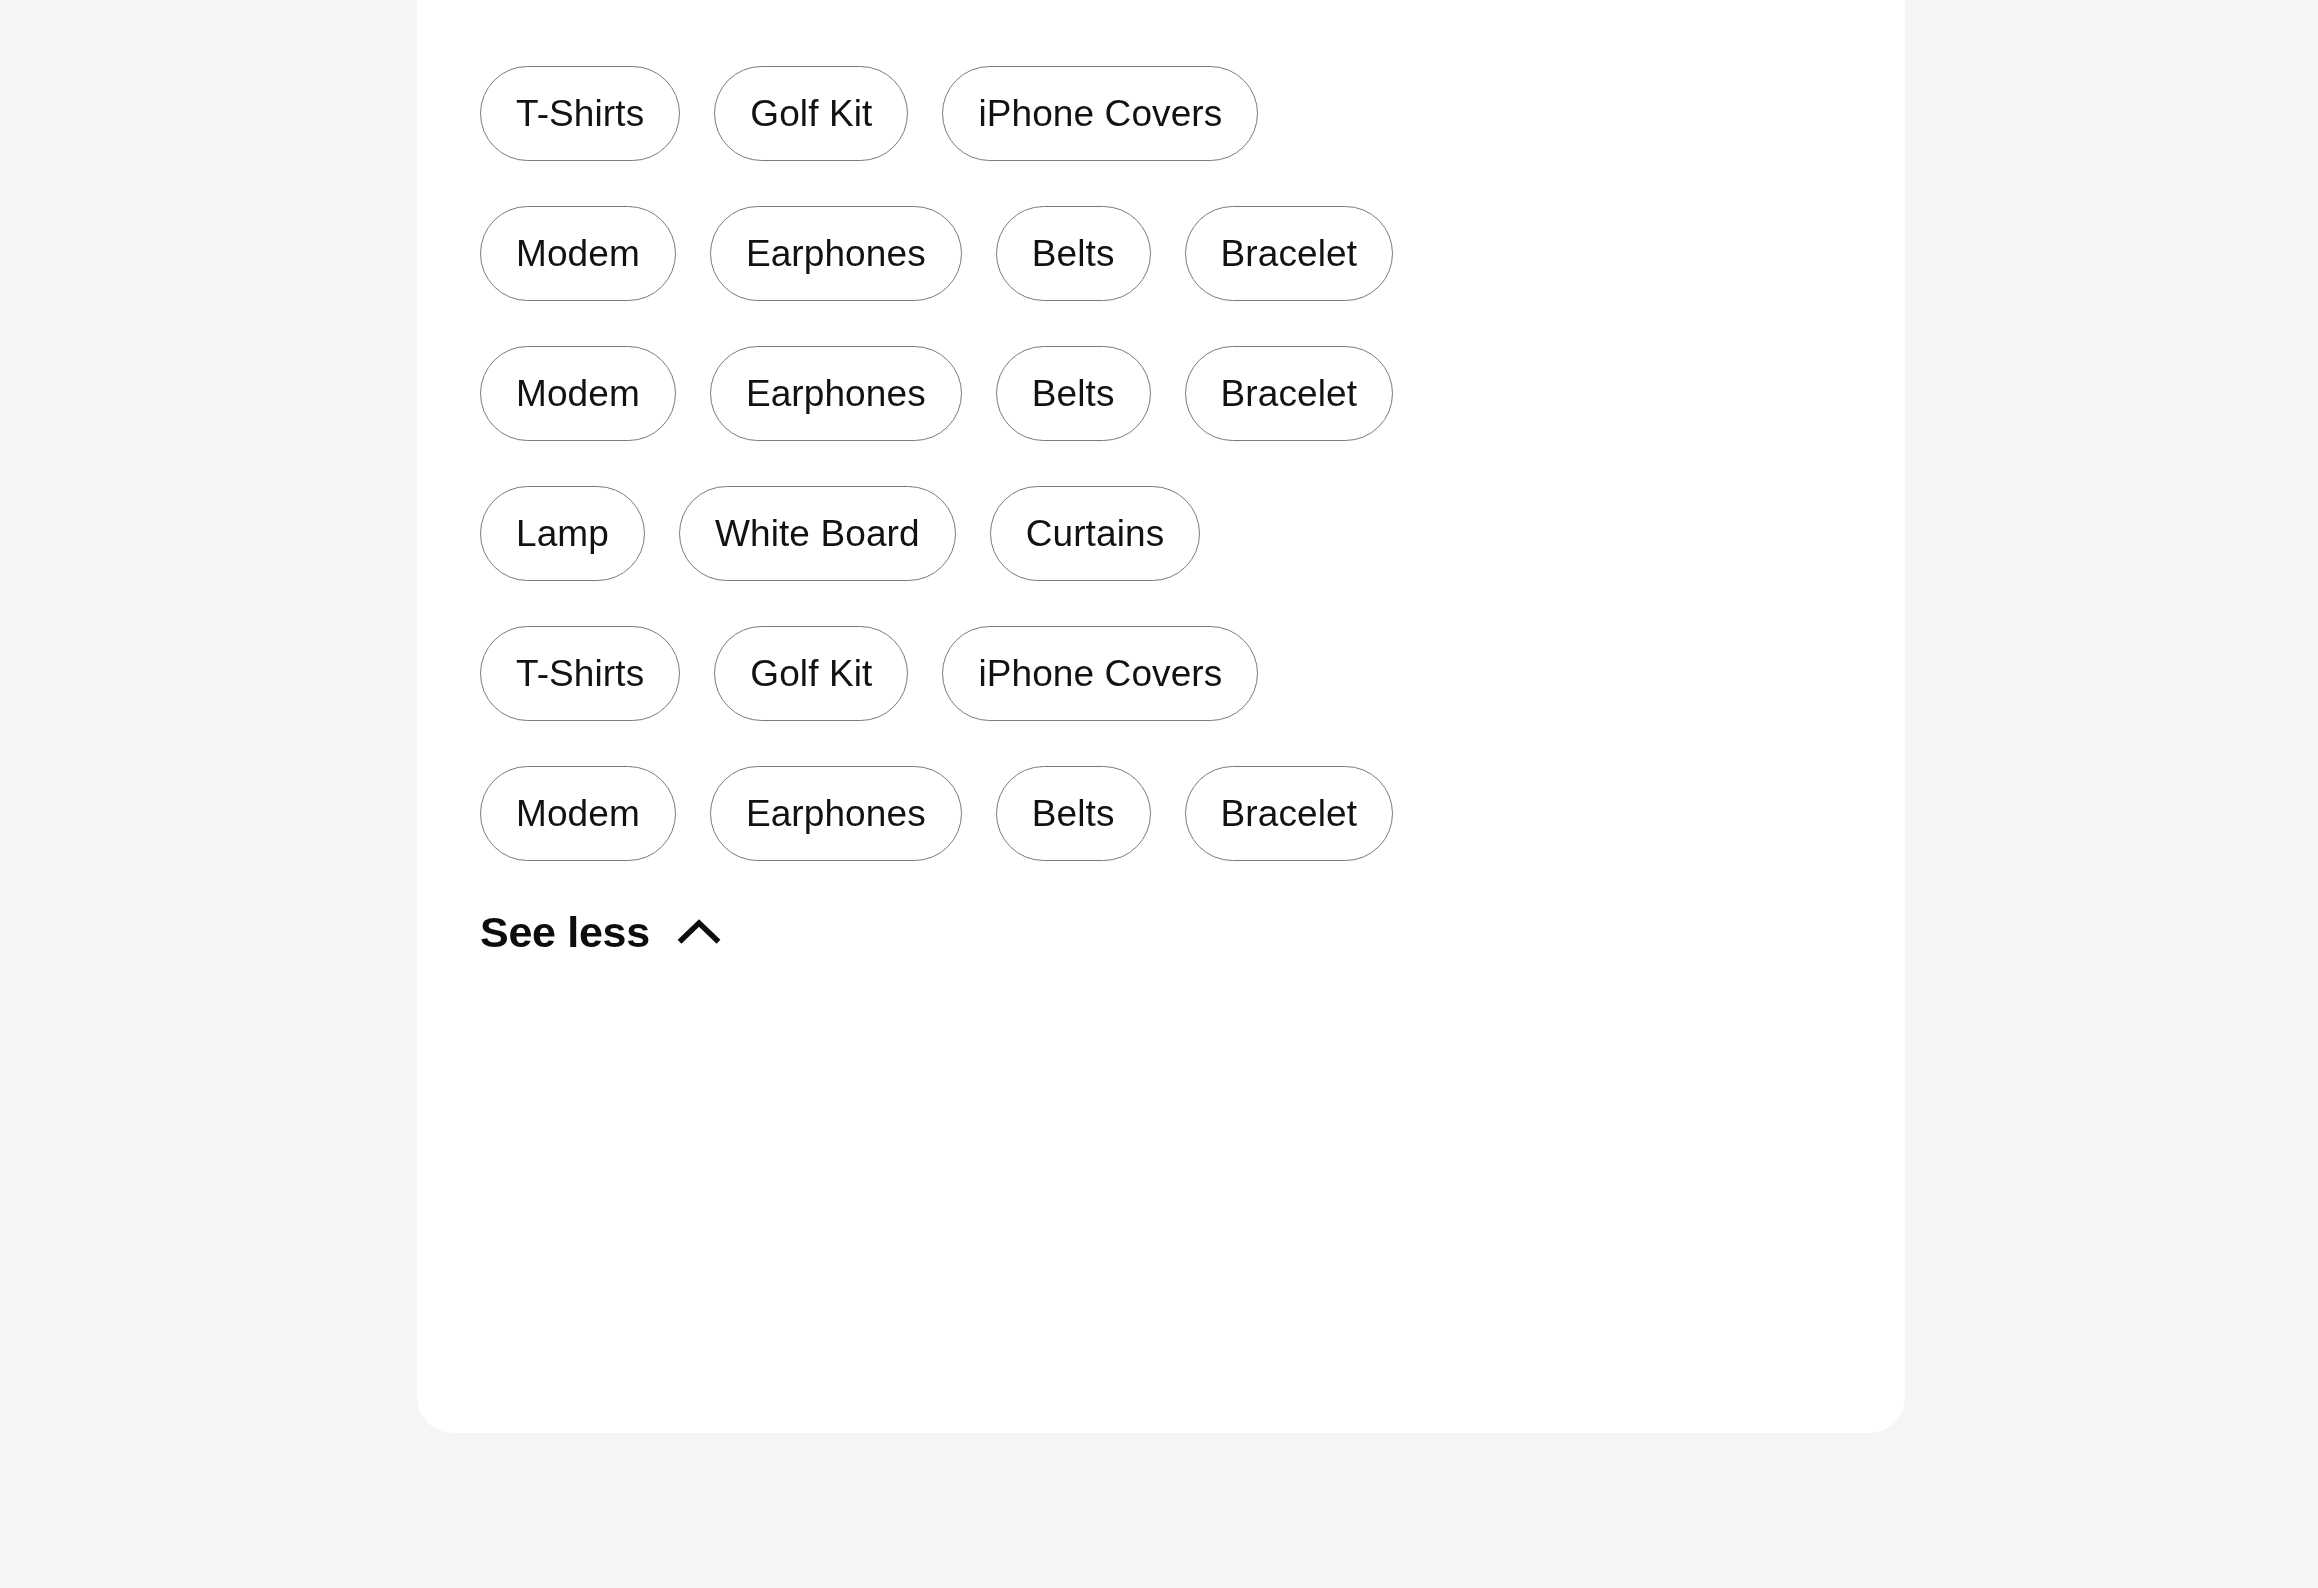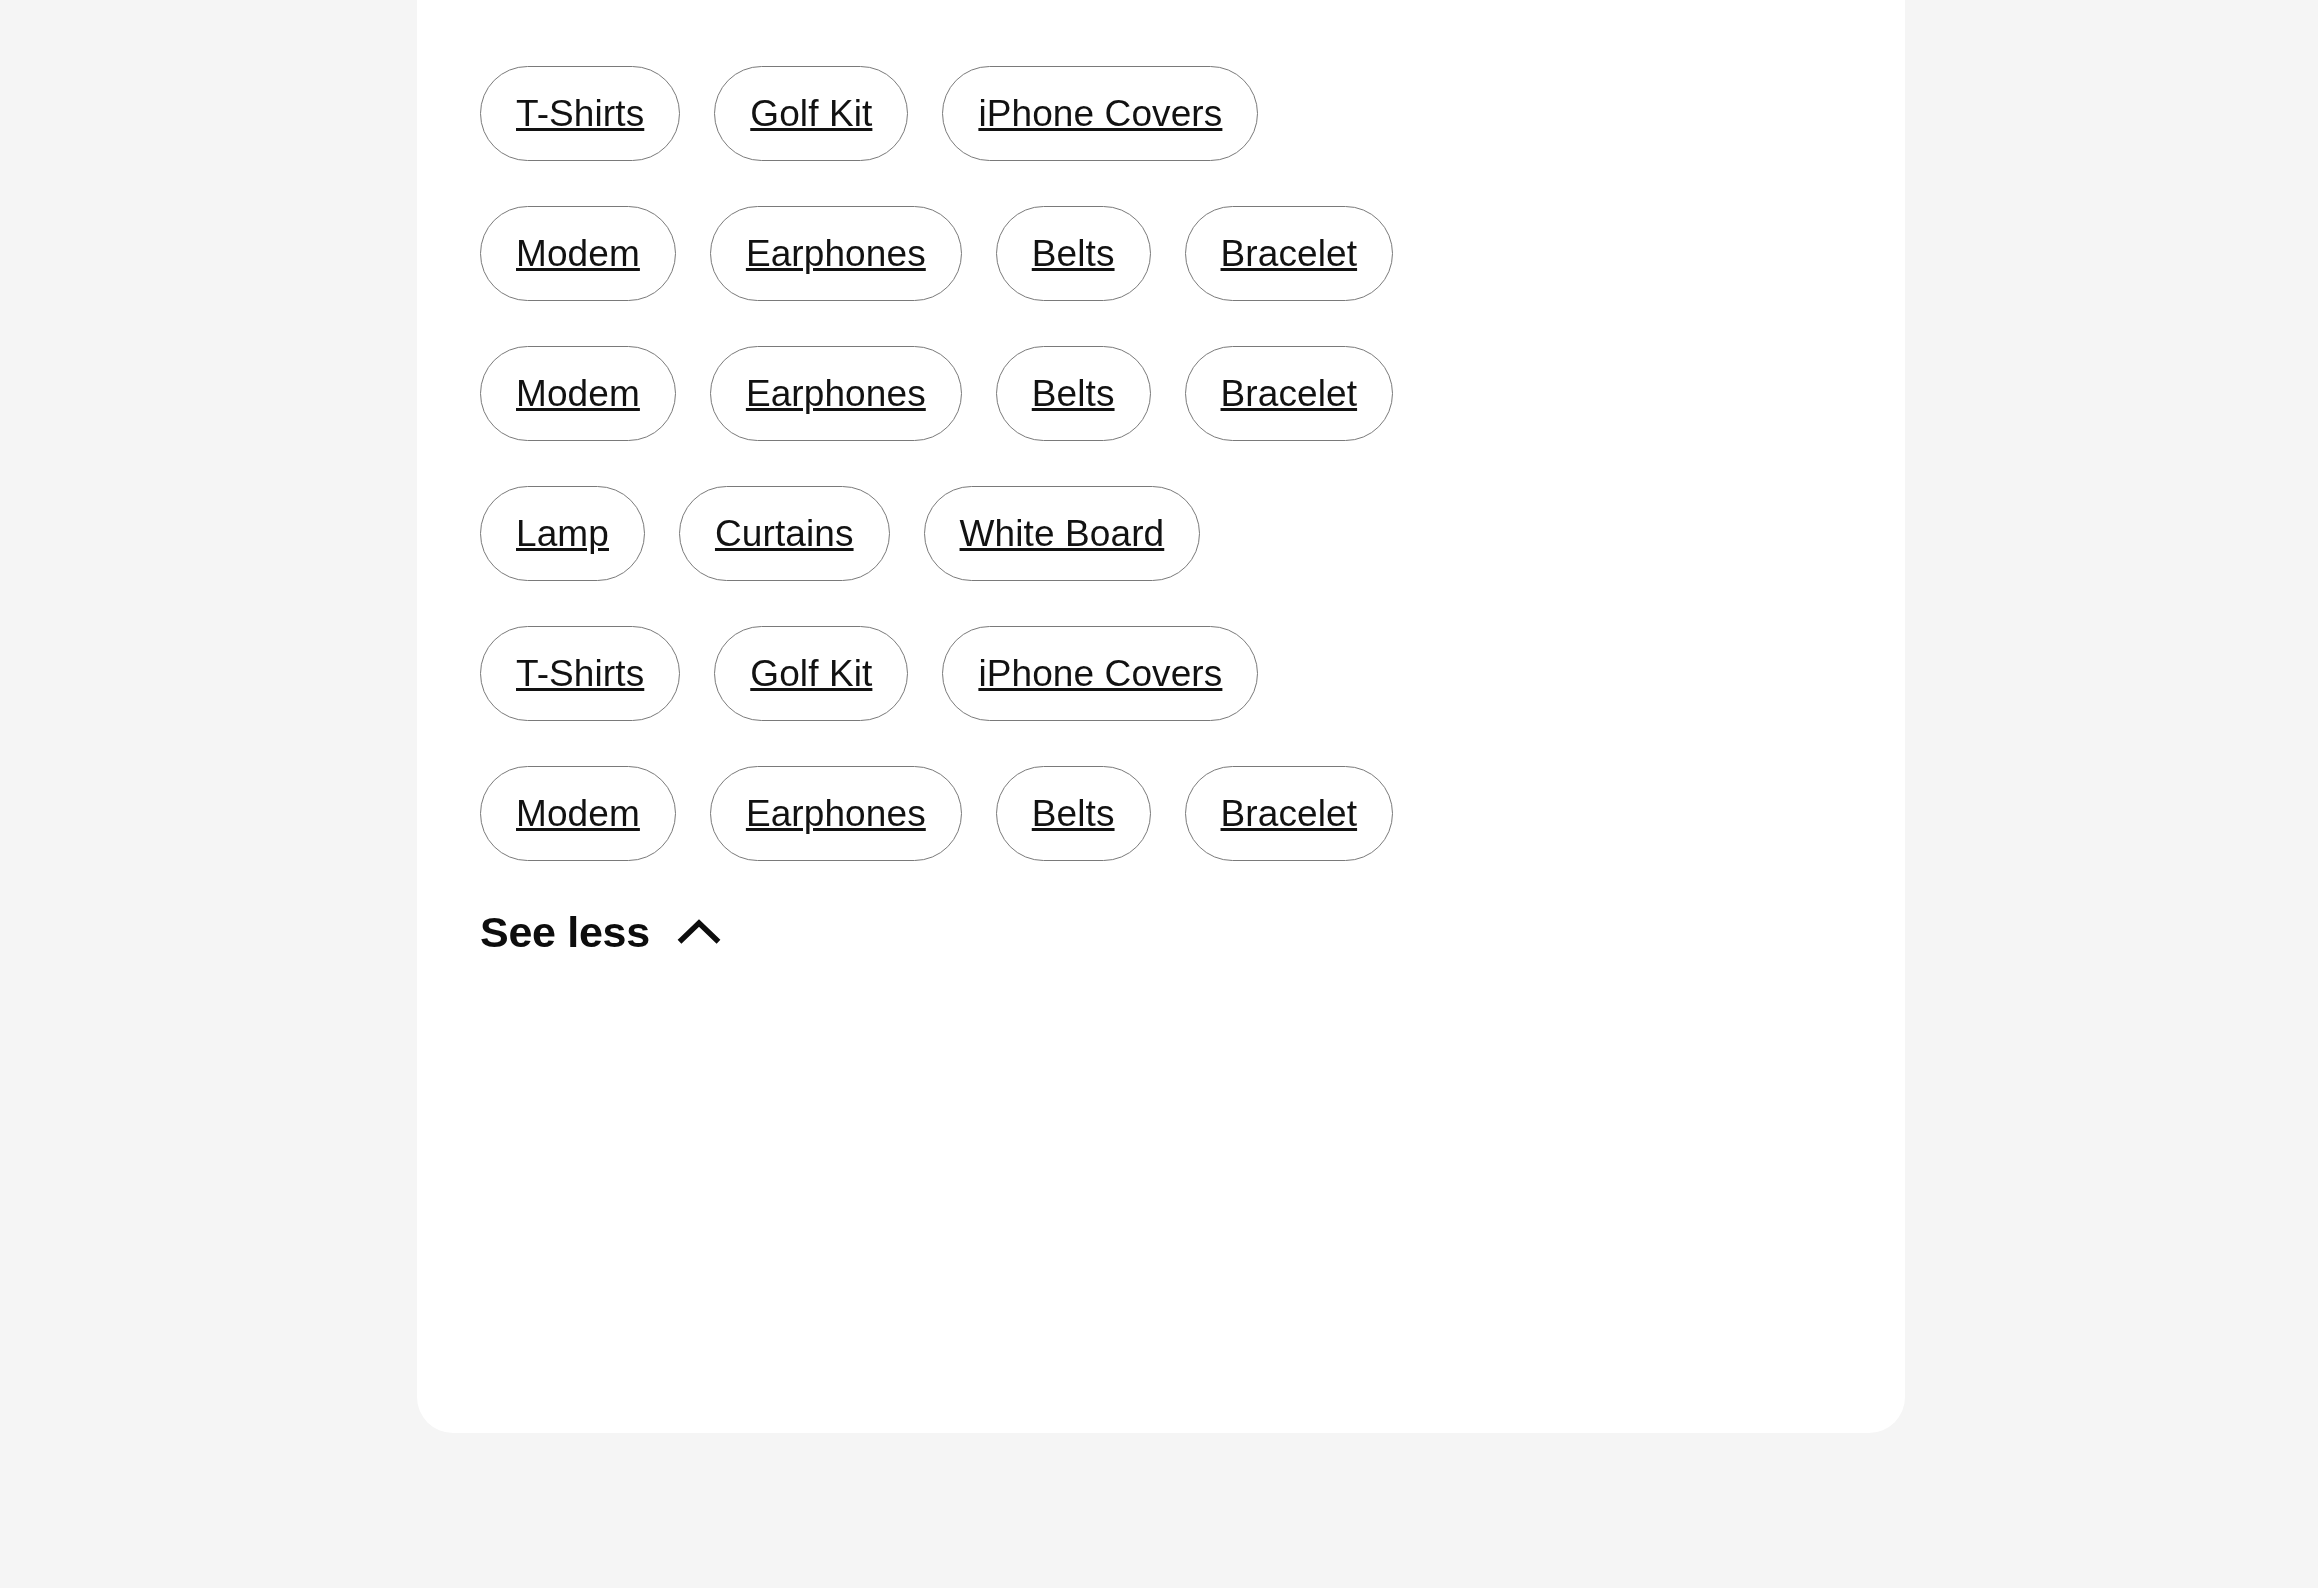--- a/index.html
+++ b/index.html
@@ -55,21 +55,20 @@
     border-radius: 603px;
     background: #ffffff;
     color: #121212;
     font-family: "Liberation Sans", sans-serif;
     font-size: 37px;
     font-weight: 400;
     line-height: 1;
     letter-spacing: 0.1px;
     white-space: nowrap;
     cursor: pointer;
-    text-decoration: underline;
   }
 
   
   #see-less-row {
     display: flex;
     align-items: center;
     gap: 23px;
     margin-top: 28px;
     cursor: pointer;
     width: max-content;
@@ -119,22 +118,22 @@
 
       <div class="chip-row">
         <button class="chip">Modem</button>
         <button class="chip">Earphones</button>
         <button class="chip">Belts</button>
         <button class="chip">Bracelet</button>
       </div>
 
       <div class="chip-row">
         <button class="chip">Lamp</button>
+        <button class="chip">White Board</button>
         <button class="chip">Curtains</button>
-        <button class="chip">White Board</button>
       </div>
 
       <div class="chip-row">
         <button class="chip">T-Shirts</button>
         <button class="chip">Golf Kit</button>
         <button class="chip">iPhone Covers</button>
       </div>
 
       <div class="chip-row">
         <button class="chip">Modem</button>

